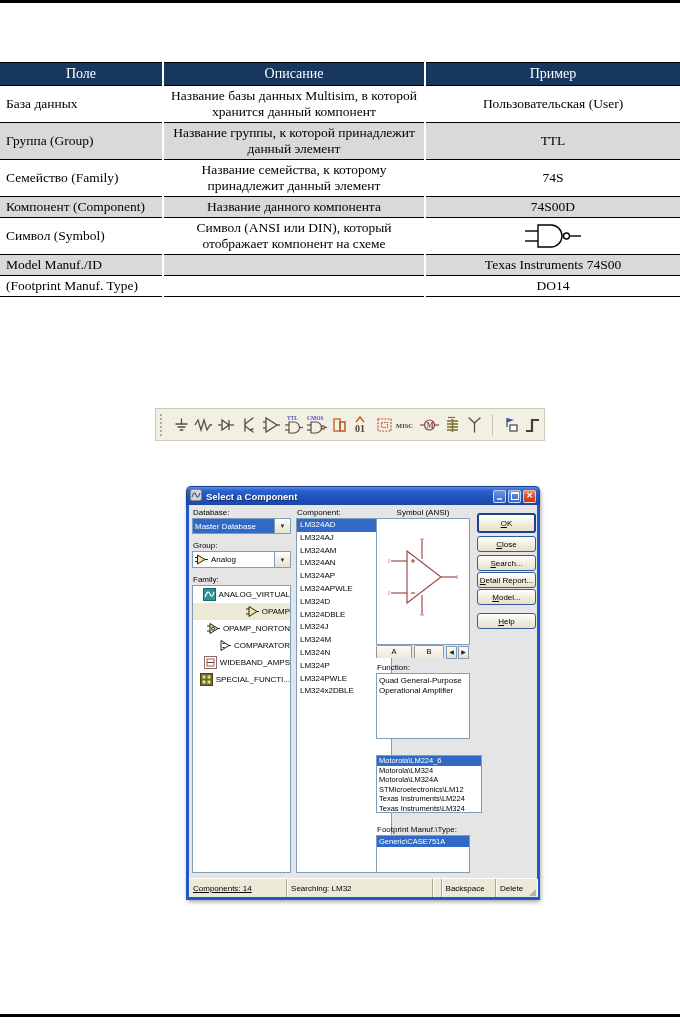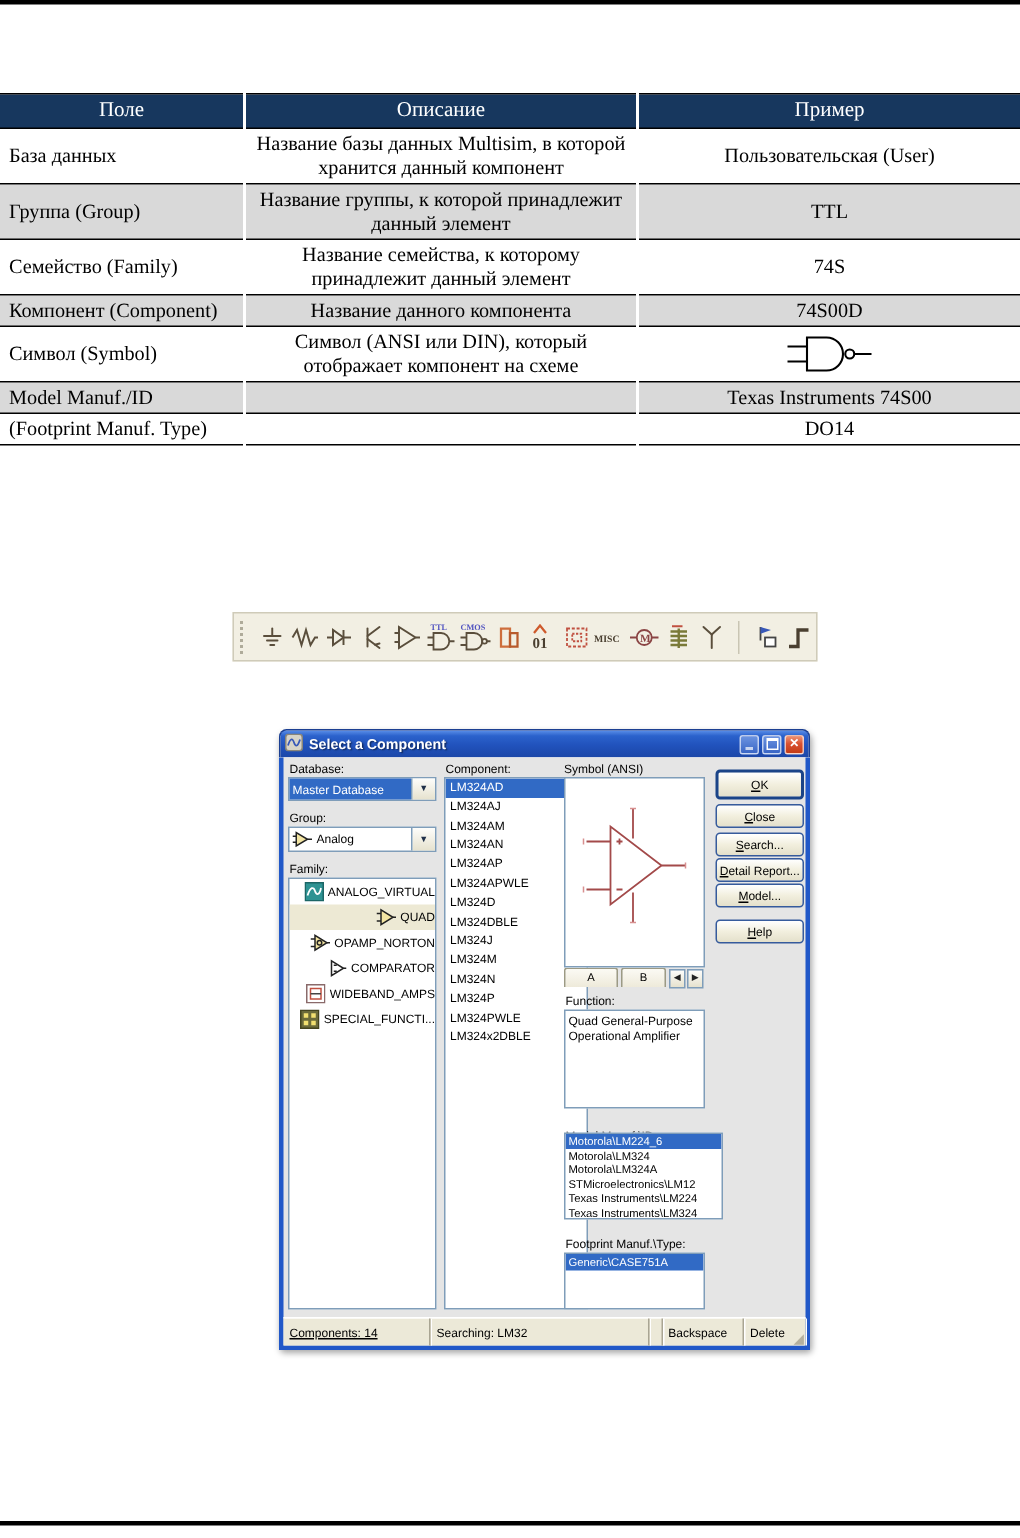--- a/index.html
+++ b/index.html
@@ -90,21 +90,21 @@
   .xp-btn span{display:block;}
   .xp-btn span::first-letter{text-decoration:underline;}
   .xp-btn.default{border:2px solid #1B4488;height:20px;}
   
   .statusbar{position:absolute;left:0;right:0;bottom:0;height:18px;border-top:1px solid #FFFFFF;
     display:flex;align-items:stretch;background:#ECE9D8;font-size:8px;}
   .seg{border-right:1px solid #A9A593;box-shadow:1px 0 0 #fff;display:flex;align-items:center;
     padding:0 4px;white-space:nowrap;overflow:hidden;box-sizing:border-box;}
   .seg.fill{flex:1;border-right:1px solid #A9A593;}
   .gripcorner{position:absolute;right:1px;bottom:0px;font-size:9px;color:#B4B09E;line-height:1;}
-  .sym-label{text-align:left;}
+  .sym-label{text-align:center;}
 </style>
 </head>
 <body>
 
 <div class="rule rule-top"></div>
 <div class="rule rule-bottom"></div>
 
 <table class="spec">
   <colgroup>
       <col style="width:163px">
@@ -364,21 +364,21 @@
         </div>
         <div class="fam-item hl">
           <svg width="13" height="13" viewBox="0 0 13 13">
               <g fill="none" stroke="#222" stroke-width="1">
                 <polygon points="3,1.5 3,11.5 11,6.5" fill="#F2E4A2"></polygon>
                 <line x1="0" y1="4" x2="3" y2="4"></line>
                 <line x1="0" y1="9" x2="3" y2="9"></line>
                 <line x1="11" y1="6.5" x2="13" y2="6.5"></line>
               </g>
             </svg>
-          <span>QUAD</span>
+          <span>OPAMP</span>
         </div>
         <div class="fam-item">
           <svg width="13" height="13" viewBox="0 0 13 13">
               <g fill="none" stroke="#222" stroke-width="1">
                 <polygon points="3,1.5 3,11.5 11,6.5" fill="#F2E4A2"></polygon>
                 <circle cx="6" cy="6.5" r="1.5"></circle>
                 <line x1="0" y1="4" x2="3" y2="4"></line>
                 <line x1="0" y1="9" x2="3" y2="9"></line>
                 <line x1="11" y1="6.5" x2="13" y2="6.5"></line>
               </g>

